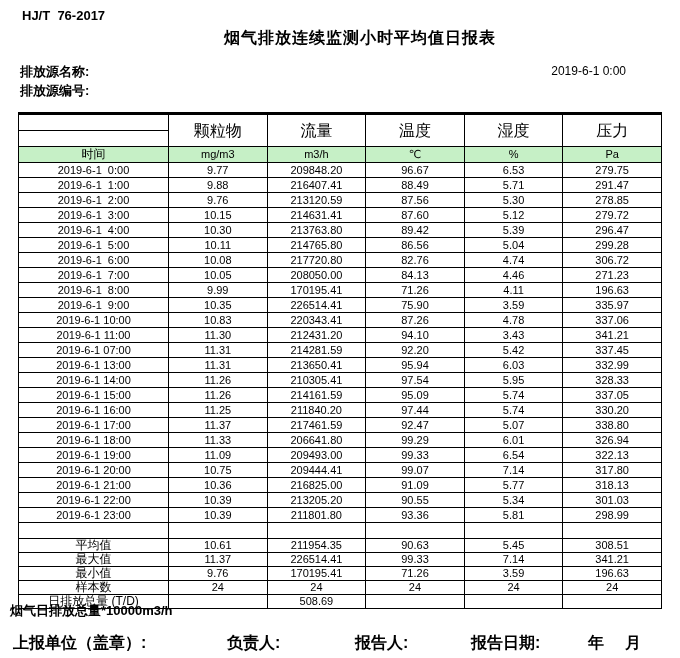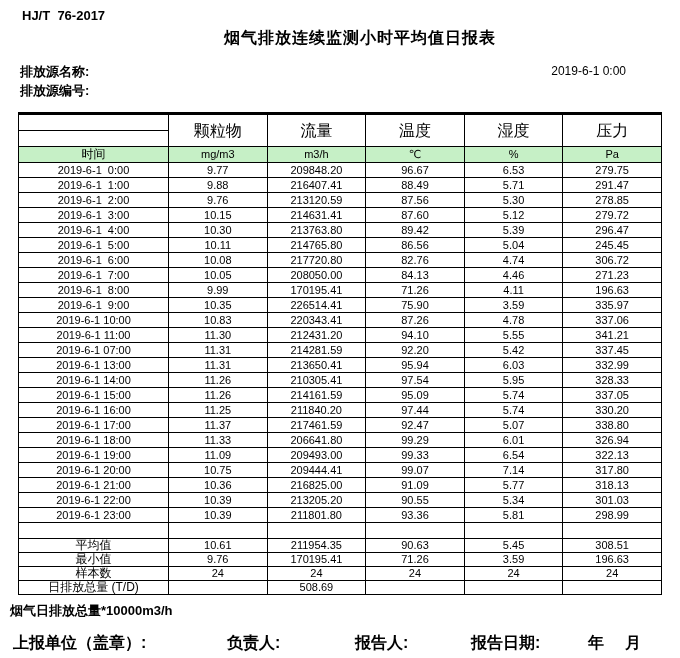--- a/index.html
+++ b/index.html
@@ -148,21 +148,21 @@
           <td>89.42</td>
           <td>5.39</td>
           <td>296.47</td>
         </tr>
         <tr class="data-row">
           <td>2019-6-1  5:00</td>
           <td>10.11</td>
           <td>214765.80</td>
           <td>86.56</td>
           <td>5.04</td>
-          <td>245.45</td>
+          <td>299.28</td>
         </tr>
         <tr class="data-row">
           <td>2019-6-1  6:00</td>
           <td>10.08</td>
           <td>217720.80</td>
           <td>82.76</td>
           <td>4.74</td>
           <td>306.72</td>
         </tr>
         <tr class="data-row">
@@ -195,21 +195,21 @@
           <td>220343.41</td>
           <td>87.26</td>
           <td>4.78</td>
           <td>337.06</td>
         </tr>
         <tr class="data-row">
           <td>2019-6-1 11:00</td>
           <td>11.30</td>
           <td>212431.20</td>
           <td>94.10</td>
-          <td>5.55</td>
+          <td>3.43</td>
           <td>341.21</td>
         </tr>
         <tr class="data-row">
           <td>2019-6-1 07:00</td>
           <td>11.31</td>
           <td>214281.59</td>
           <td>92.20</td>
           <td>5.42</td>
           <td>337.45</td>
         </tr>
@@ -309,20 +309,28 @@
           <td></td>
           <td></td>
         </tr>
         <tr class="summary-row">
           <td>平均值</td>
           <td>10.61</td>
           <td>211954.35</td>
           <td>90.63</td>
           <td>5.45</td>
           <td>308.51</td>
+        </tr>
+        <tr class="summary-row">
+          <td>最大值</td>
+          <td>11.37</td>
+          <td>226514.41</td>
+          <td>99.33</td>
+          <td>7.14</td>
+          <td>341.21</td>
         </tr>
         <tr class="summary-row">
           <td>最小值</td>
           <td>9.76</td>
           <td>170195.41</td>
           <td>71.26</td>
           <td>3.59</td>
           <td>196.63</td>
         </tr>
         <tr class="summary-row">

